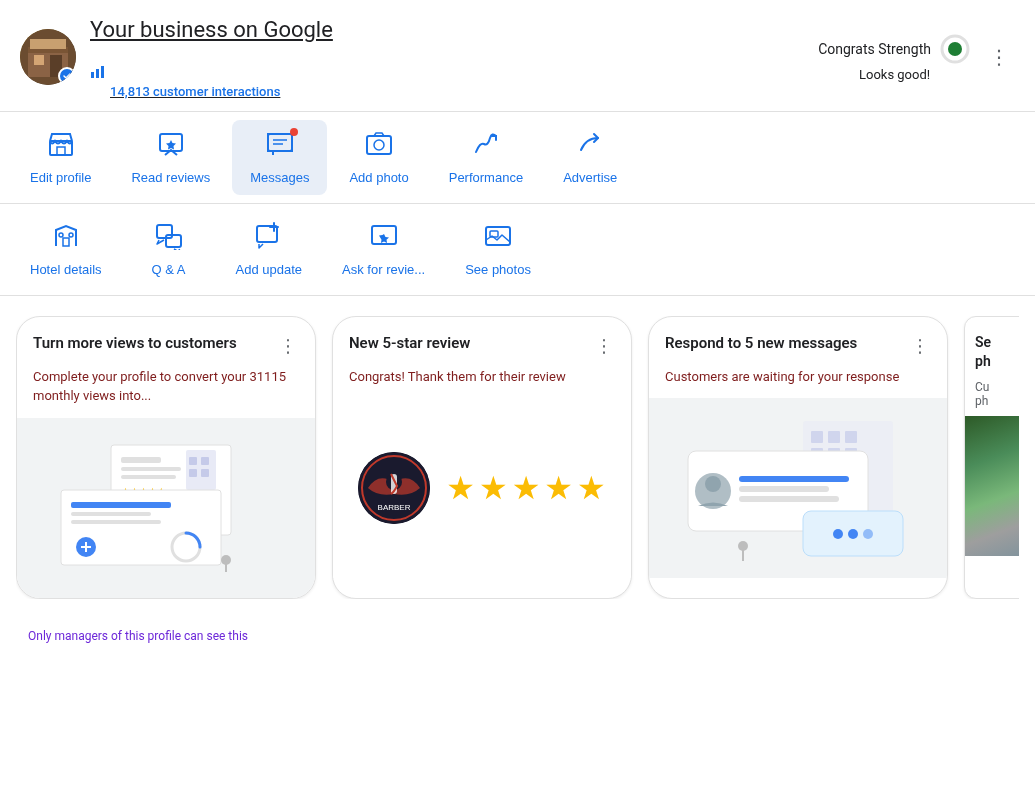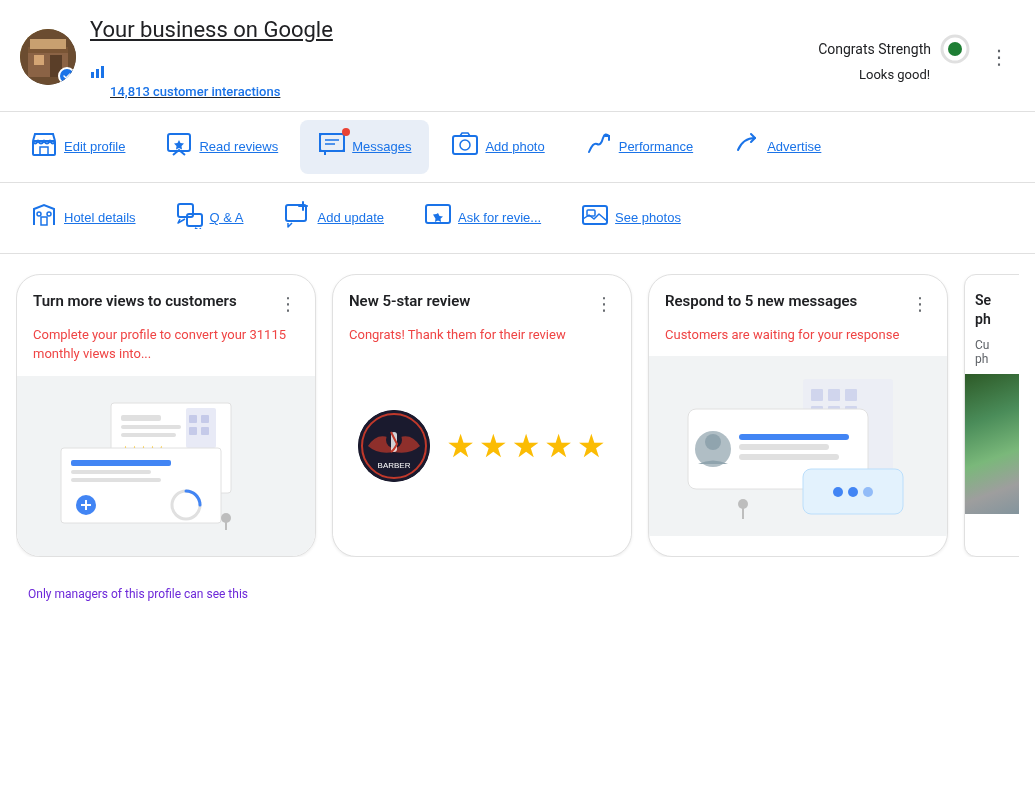--- a/index.html
+++ b/index.html
@@ -129,32 +129,31 @@
     .nav-row {
       display: flex;
       align-items: center;
       padding: 8px 12px;
       border-bottom: 1px solid #e0e0e0;
       gap: 4px;
       overflow-x: auto;
     }
     .nav-item {
       display: flex;
-      flex-direction: row;
+      flex-direction: column;
       align-items: center;
       padding: 10px 18px;
       border-radius: 8px;
       cursor: pointer;
       gap: 6px;
       min-width: 90px;
       position: relative;
       background: none;
       border: none;
       color: #1a73e8;
-      text-decoration: underline;
     }
     .nav-item.active { background: #e8eef7; }
     .nav-item-label {
       font-size: 13px;
       font-weight: 500;
       color: #1a73e8;
       white-space: nowrap;
     }
     .nav-icon {
       font-size: 22px;
@@ -218,21 +217,21 @@
       border: none;
       cursor: pointer;
       color: #5f6368;
       font-size: 18px;
       padding: 2px;
       flex-shrink: 0;
     }
     .card-desc {
       padding: 0 16px 12px 16px;
       font-size: 13px;
-      color: #ef4444;
+      color: #7f1d1d;
       line-height: 1.5;
     }
     .card-image-area {
       background: #f1f3f4;
       height: 180px;
       display: flex;
       align-items: center;
       justify-content: center;
       position: relative;
       overflow: hidden;

